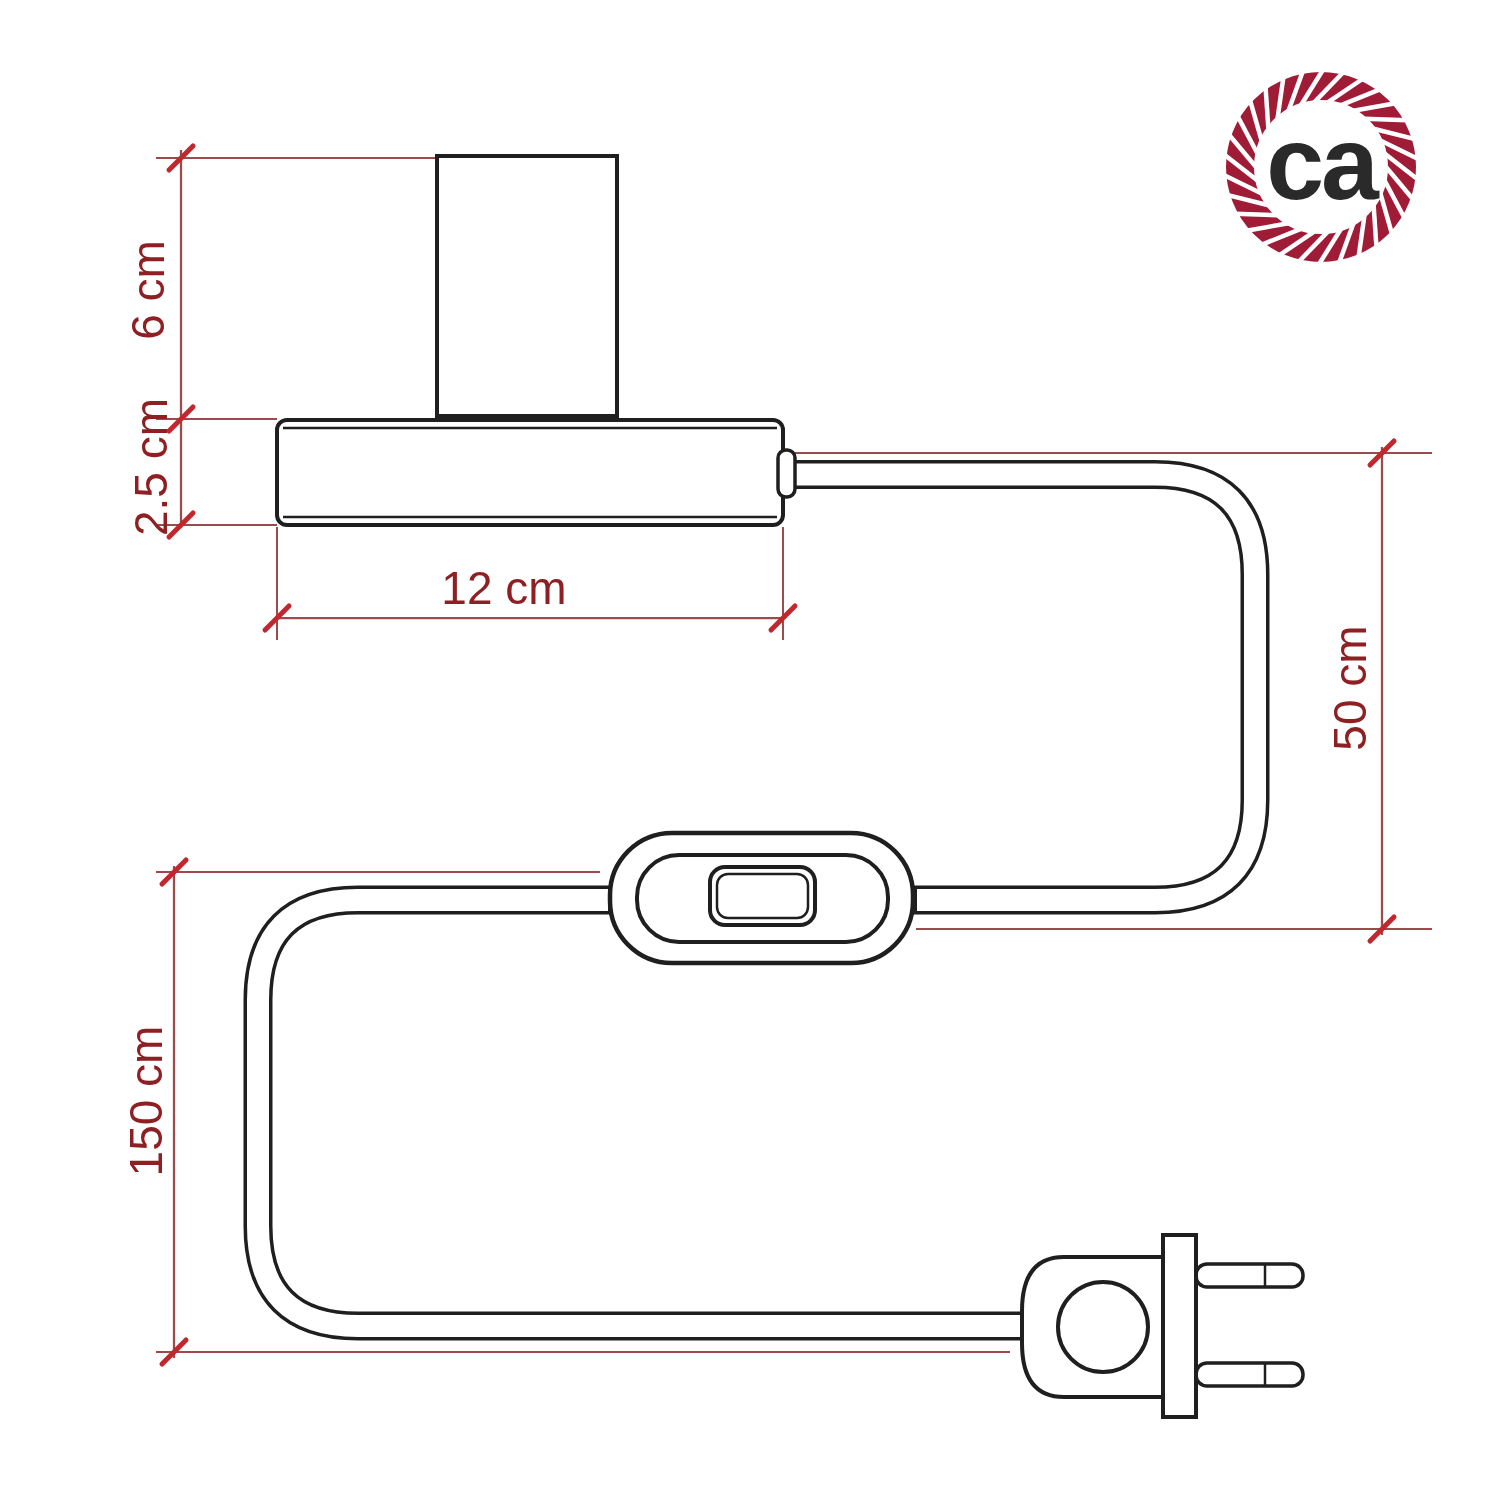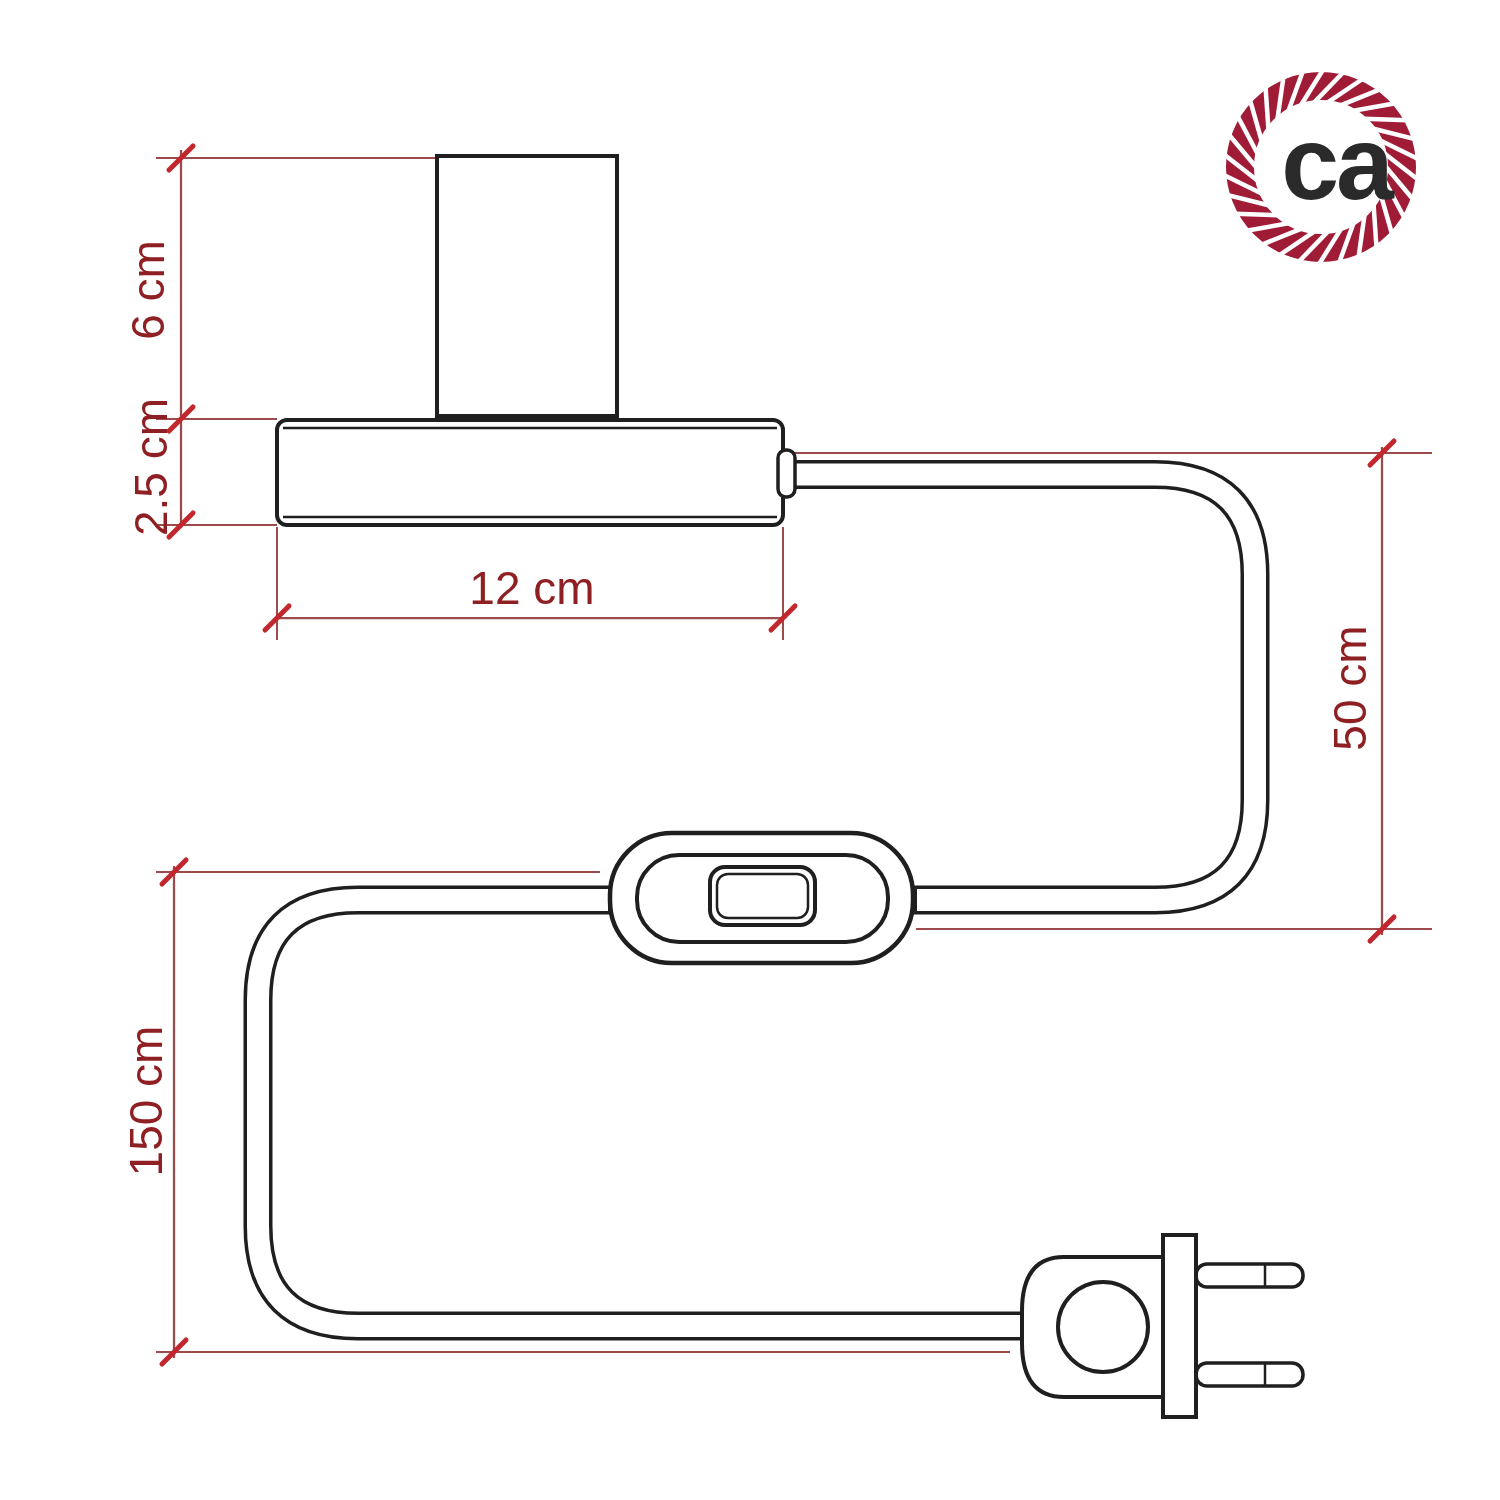--- a/index.html
+++ b/index.html
@@ -141,20 +141,20 @@
           <line x1="1380.4" y1="140.6" x2="1418.7" y2="159.3" stroke="#ffffff" stroke-width="4.5"></line>
           <line x1="1384.6" y1="153.5" x2="1418.2" y2="179.8" stroke="#ffffff" stroke-width="4.5"></line>
         </g>
     </g>
   </svg>
 
   <div class="dim-label vert" style="left:148px;top:290px;">6 cm</div>
 
   <div class="dim-label vert" style="left:151px;top:467px;">2.5 cm</div>
 
-  <div class="dim-label" style="left:532px;top:588px;">12 cm</div>
+  <div class="dim-label" style="left:504px;top:588px;">12 cm</div>
 
   <div class="dim-label vert" style="left:1350px;top:688px;">50 cm</div>
 
   <div class="dim-label vert" style="left:146px;top:1101px;">150 cm</div>
 
-  <div class="logo-ca" style="left:1321px;top:168px;margin-left:15px;">ca</div>
+  <div class="logo-ca" style="left:1321px;top:168px;">ca</div>
 </div>
 
 </body></html>

